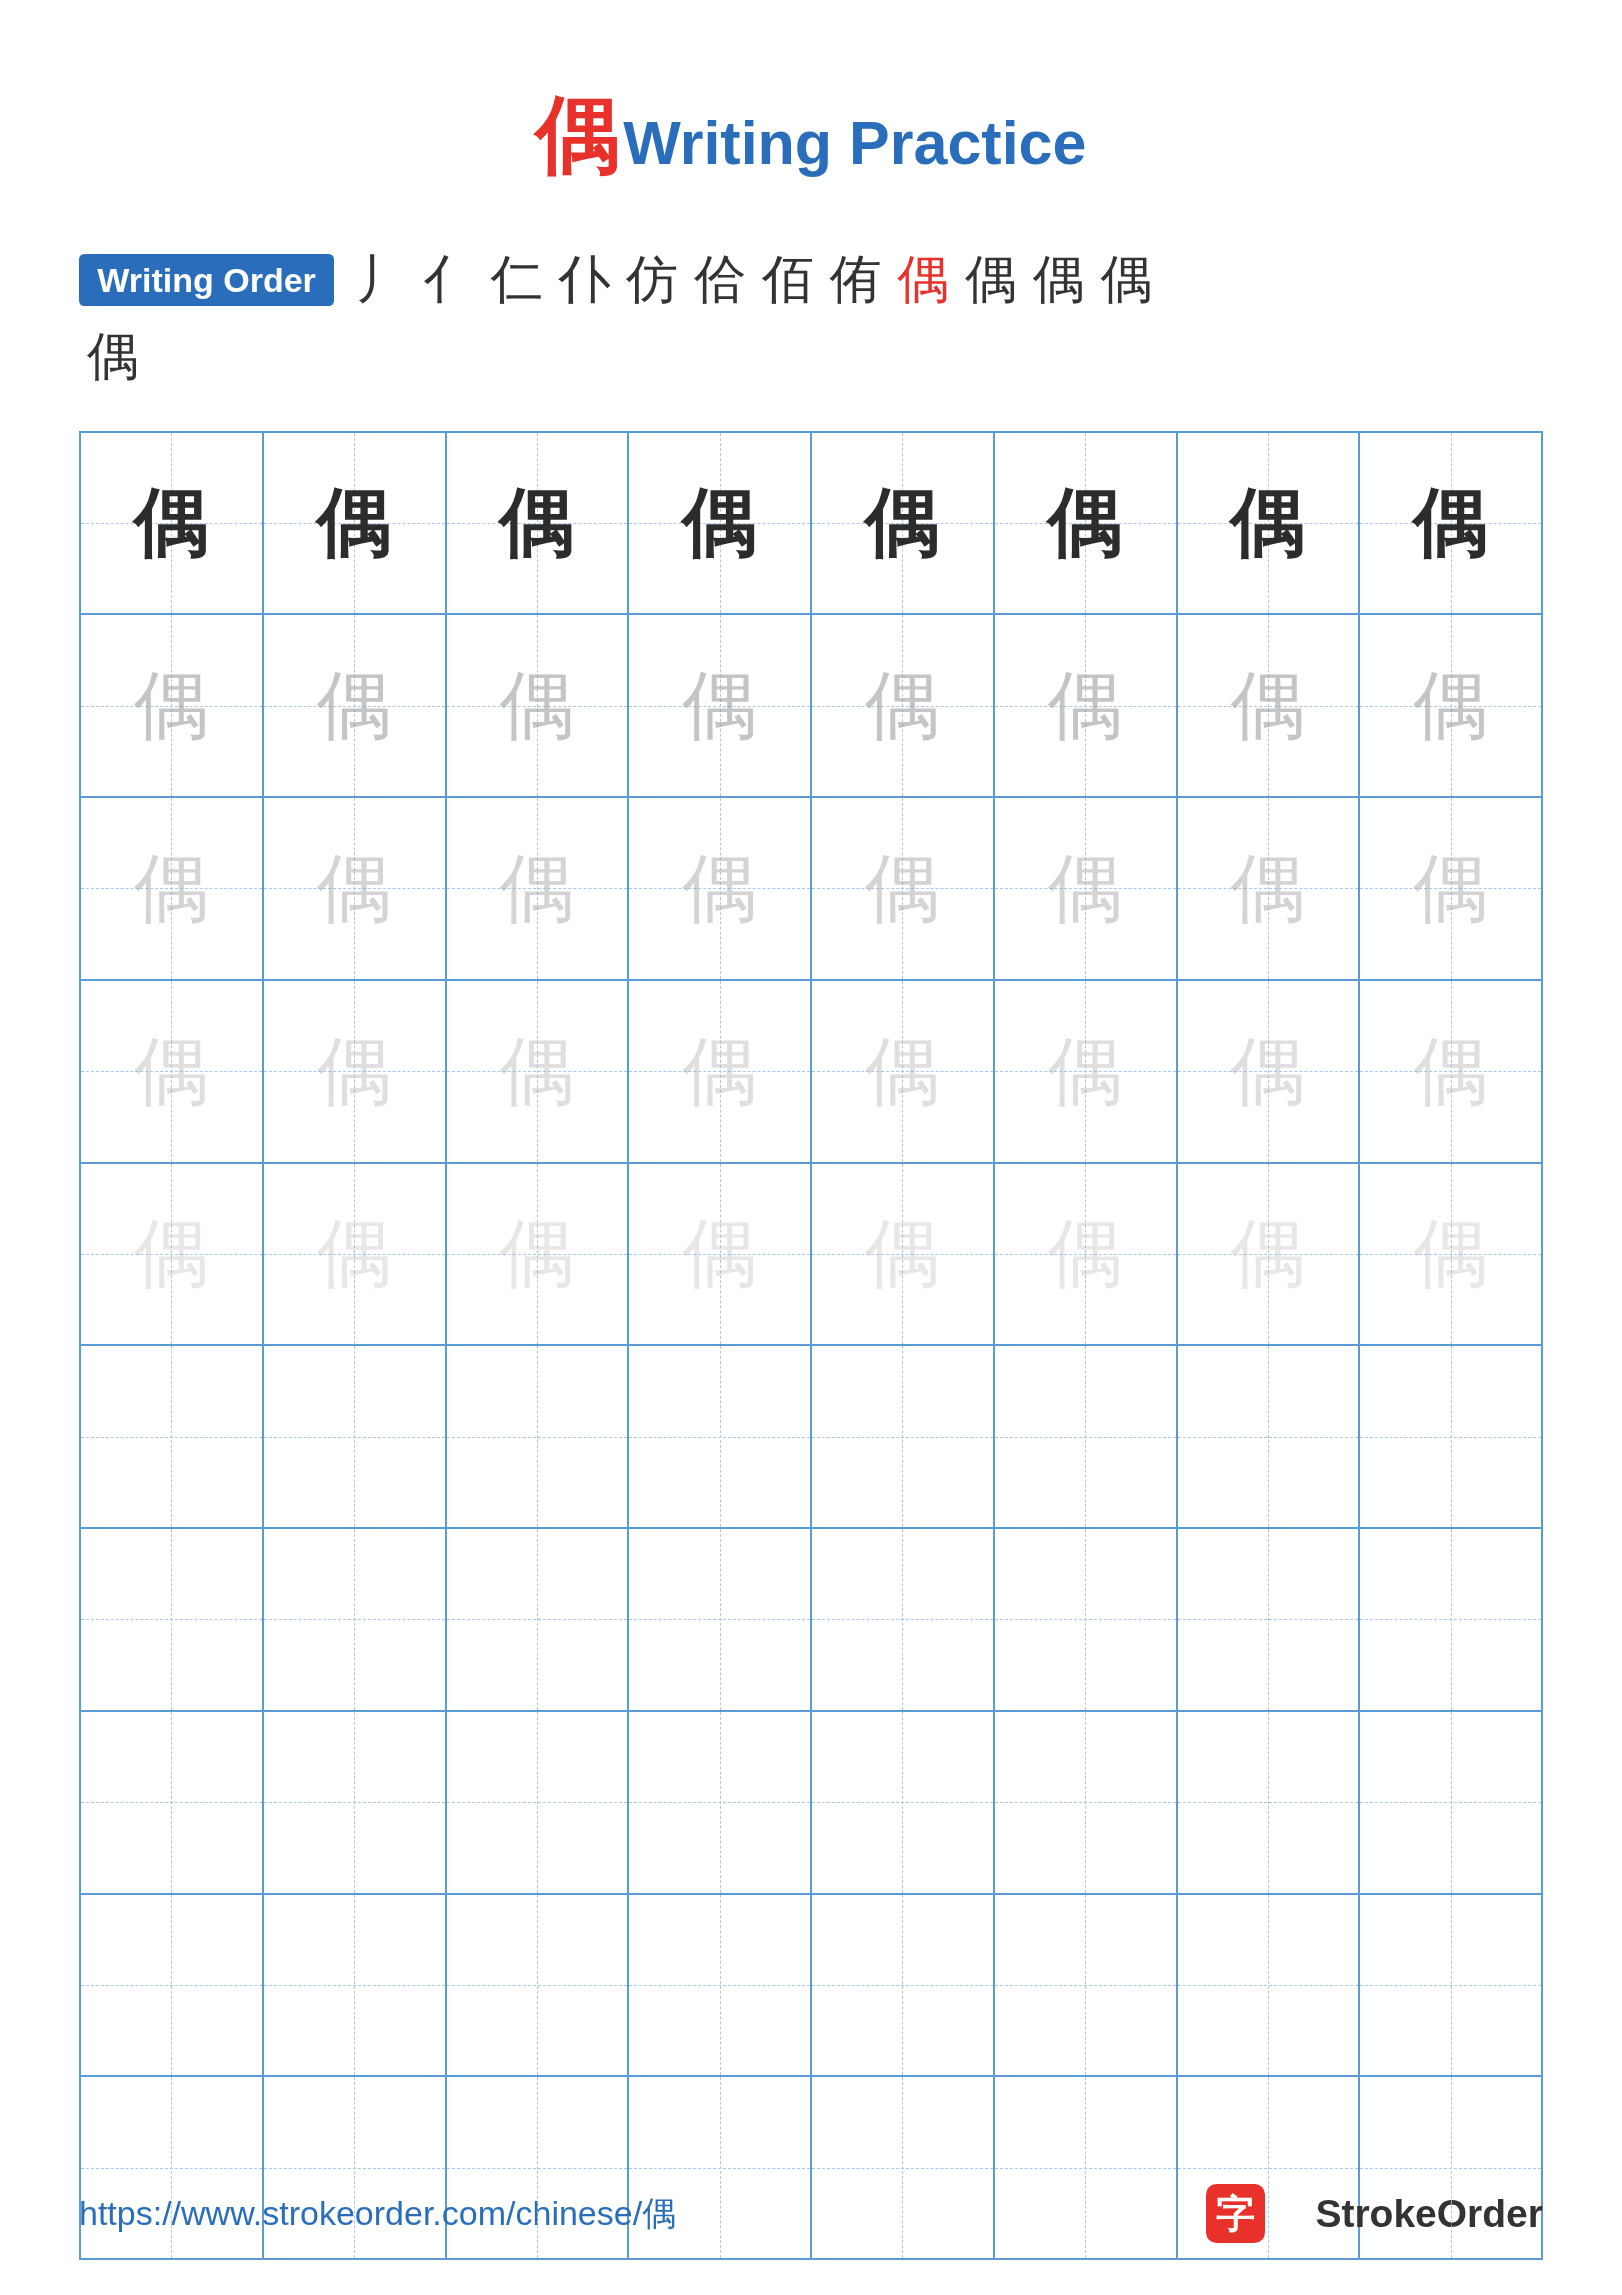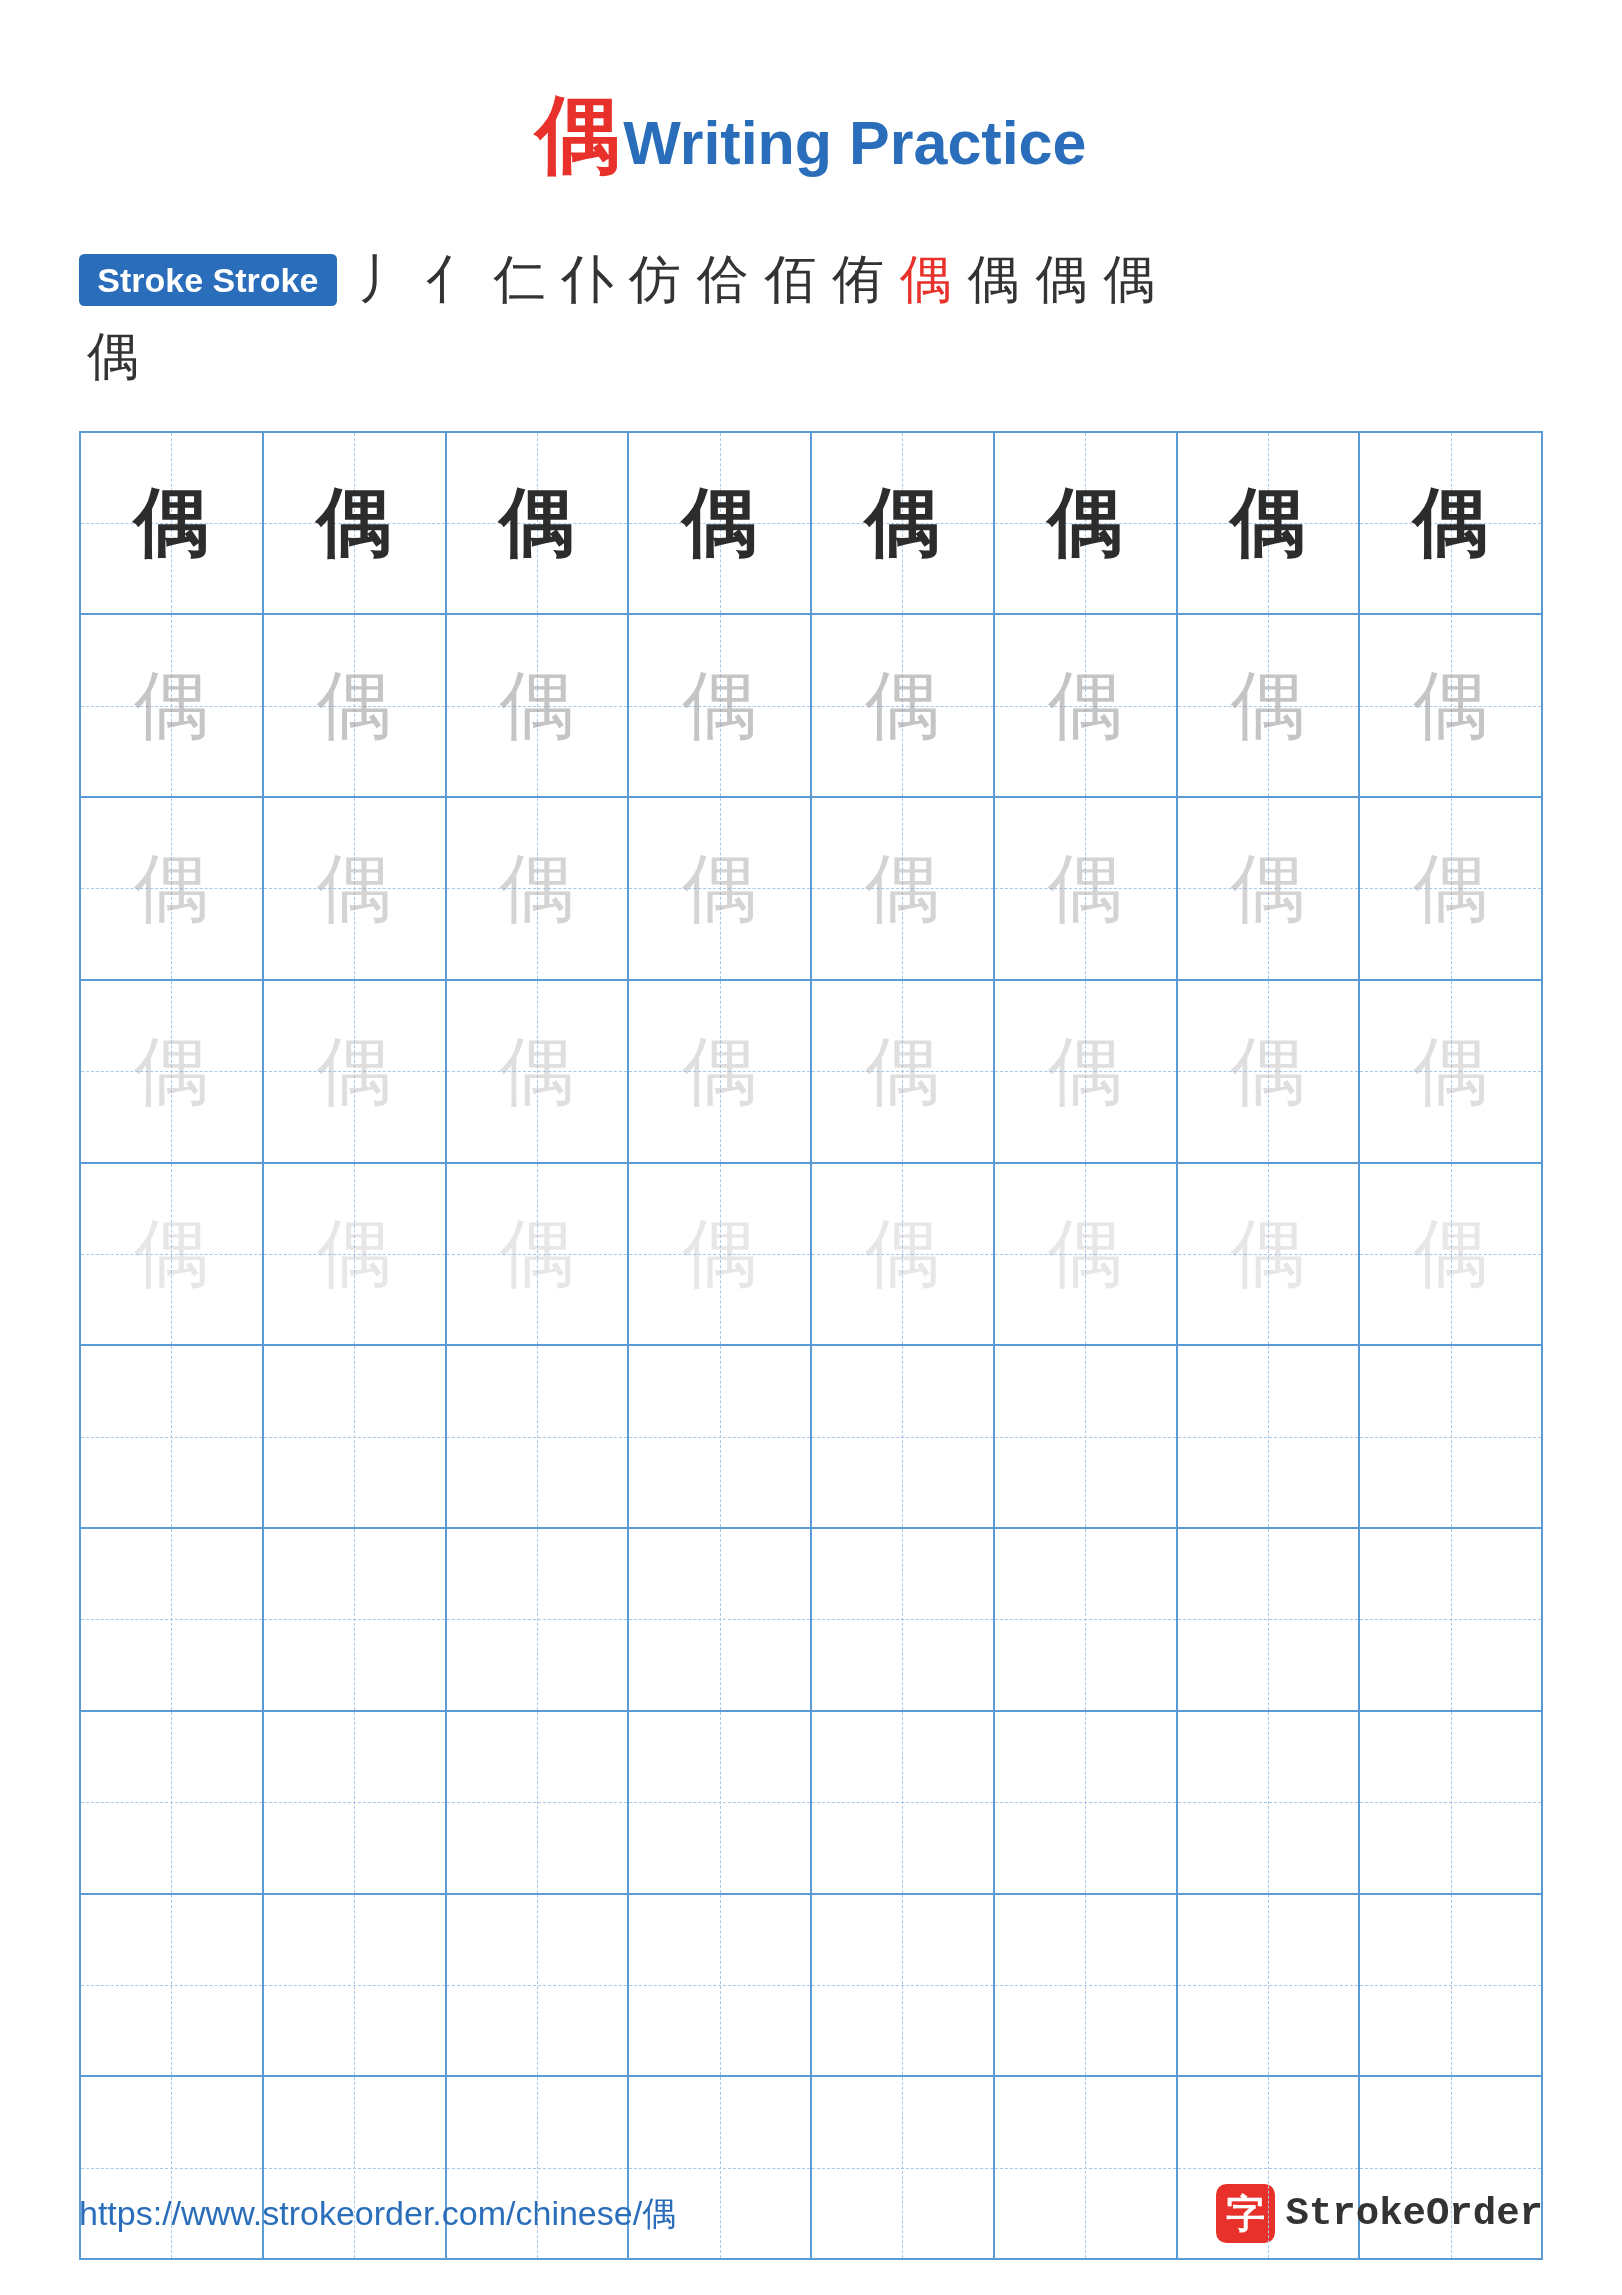--- a/index.html
+++ b/index.html
@@ -168,37 +168,38 @@
       display: flex;
       align-items: center;
       justify-content: center;
       color: #fff;
       font-size: 39px;
       font-family: serif;
       font-weight: bold;
     }
     .footer-logo-text {
       font-size: 39px;
-      font-family: Liberation Mono, monospace;
+      font-family: Liberation Sans, sans-serif;
       font-weight: bold;
       color: #333;
+      margin-left: 40px;
     }
   </style>
 </head>
 <body>
 
 <div class="page">
 
   <div class="title">
     <span class="title-char">偶</span>
     <span class="title-text">Writing Practice</span>
   </div>
 
   <div class="stroke-order-section">
-    <span class="stroke-order-badge">Stroke Stroke</span>
+    <span class="stroke-order-badge">Writing Order</span>
     <div class="stroke-order-chars">
       <span class="stroke-char">丿</span>
       <span class="stroke-char">亻</span>
       <span class="stroke-char">仁</span>
       <span class="stroke-char">仆</span>
       <span class="stroke-char">仿</span>
       <span class="stroke-char">佮</span>
       <span class="stroke-char">佰</span>
       <span class="stroke-char">侑</span>
       <span class="stroke-char highlight">偶</span>

